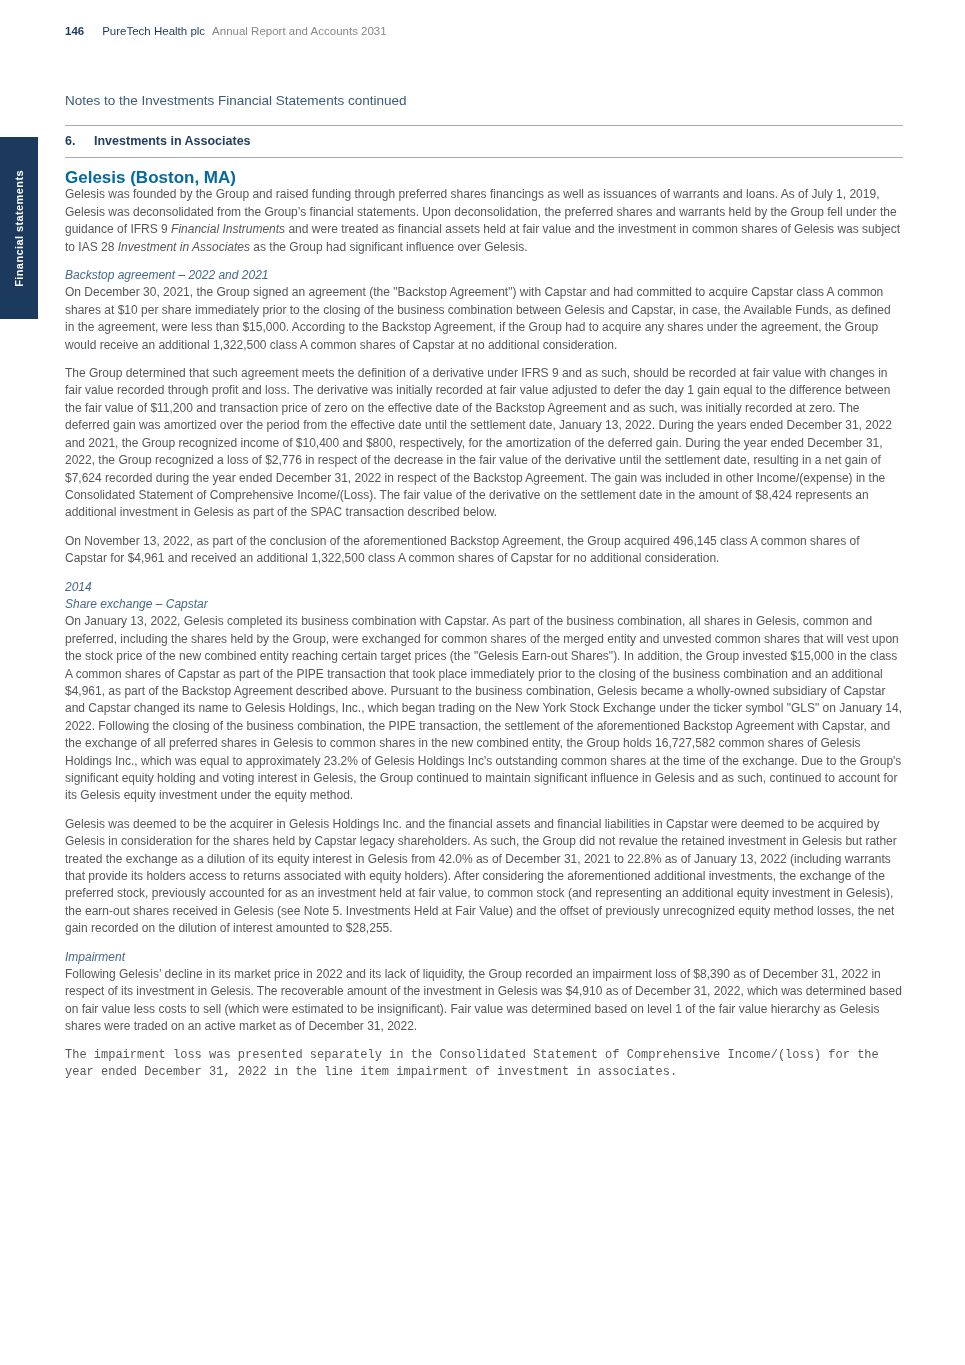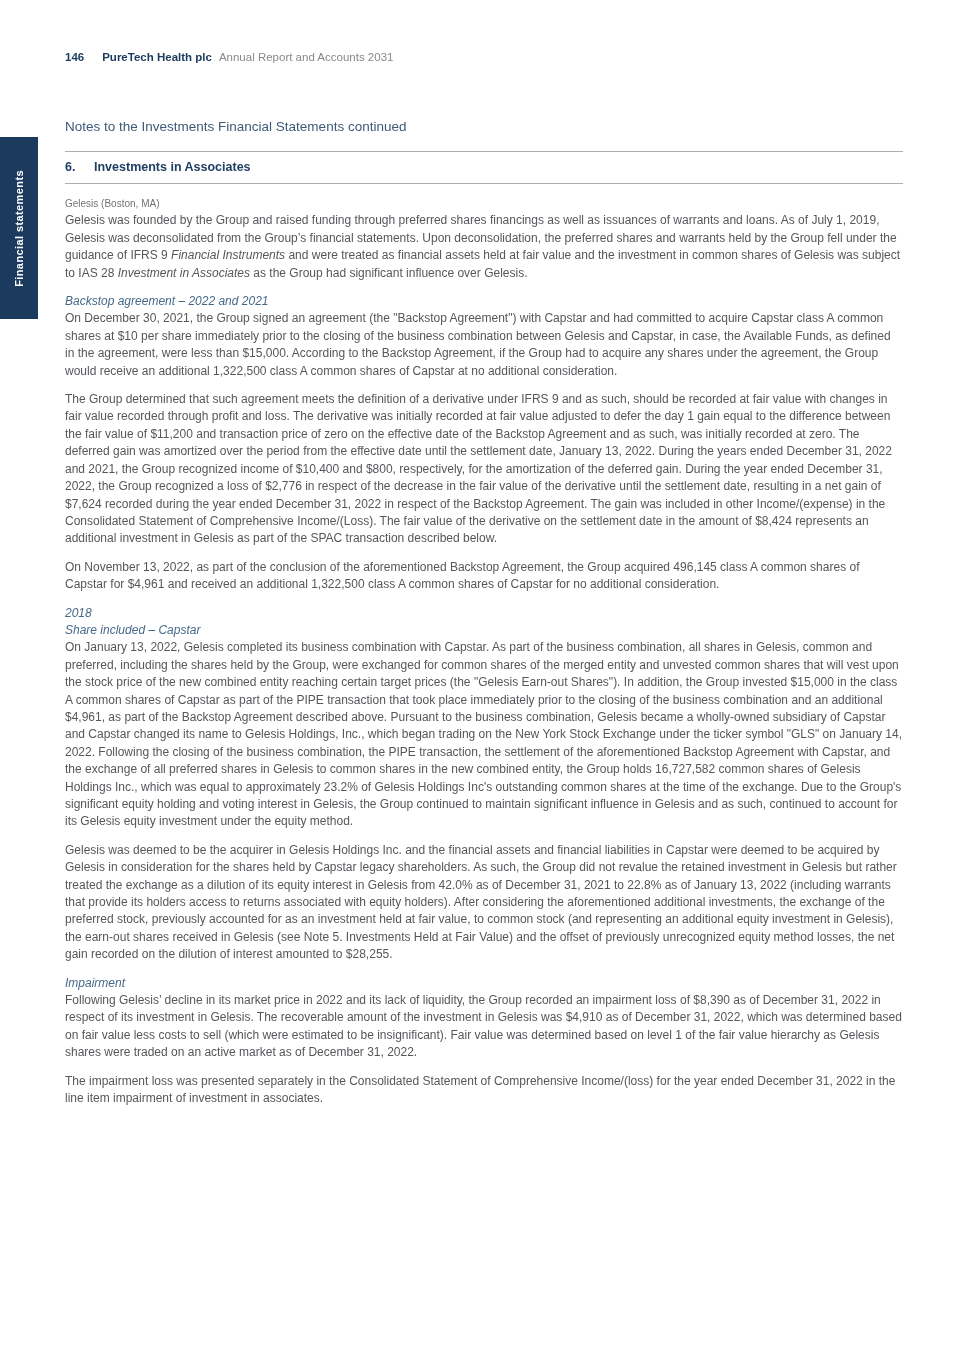--- a/index.html
+++ b/index.html
@@ -21,29 +21,29 @@
   }
   .side-tab span {
     writing-mode: vertical-rl;
     transform: rotate(180deg);
     color: #ffffff;
     font-size: 11px; font-weight: bold;
     letter-spacing: 0.4px;
     white-space: nowrap;
   }
 
-  .content { position: absolute; left: 65px; top: 0; width: 838px; margin-top: 26px; }
+  .content { position: absolute; left: 65px; top: 0; width: 838px; }
 
   .page-header {
     margin-top: 25px;
     display: flex; align-items: baseline;
     font-size: 11.5px;
   }
   .page-header .page-num { color: #1c3a5e; font-weight: bold; margin-right: 18px; }
-  .page-header .brand    { color: #1c3a5e; font-weight: bold; margin-right: 7px; }
+  .page-header .brand    { color: #1c3a5e; font-weight: normal; margin-right: 7px; }
   .page-header .report   { color: #85898d; font-weight: normal; }
 
   .doc-title {
     margin-top: 56px;
     font-size: 13.5px; font-weight: normal;
     color: #3d5a78;
   }
 
   .rule { border: none; border-top: 1px solid #a9aeb3; height: 0; }
   .rule-1 { margin-top: 17px; }
@@ -52,28 +52,28 @@
   .note-heading {
     display: flex;
     padding: 8px 0 9px 0;
     font-size: 12.5px; font-weight: bold;
     color: #1f3f63;
   }
   .note-heading .note-num { width: 29px; }
 
   .sub-heading {
     margin-top: 11px;
-    font-size: 10px; font-weight: normal;
-    color: #737373;
+    font-size: 17px; font-weight: bold;
+    color: #0369a1;
     line-height: 17.4px;
   }
 
   .body-copy { font-size: 12px; line-height: 17.4px; color: #55575b; }
   .body-copy p { margin: 0 0 11px 0; }
-  .body-copy p:last-child { margin-bottom: 0; }
+  .body-copy p:last-child { margin-bottom: 0; font-family: Liberation Mono, monospace; }
   .body-copy em { font-style: italic; }
 
   .run-head {
     font-size: 12px; font-style: italic; font-weight: normal;
     color: #46698a;
     line-height: 17.4px;
     margin: 0;
   }
 </style>
 </head>
@@ -107,22 +107,22 @@
     <h2 class="sub-heading">Gelesis (Boston, MA)</h2>
 
     <div class="body-copy">
       <p><span>Gelesis was founded by the Group and raised funding through preferred shares financings as well as issuances of warrants and loans. As of July 1, 2019, Gelesis was deconsolidated from the Group’s financial statements. Upon deconsolidation, the preferred shares and warrants held by the Group fell under the guidance of IFRS 9 </span><em>Financial Instruments</em><span> and were treated as financial assets held at fair value and the investment in common shares of Gelesis was subject to IAS 28 </span><em>Investment in Associates</em><span> as the Group had significant influence over Gelesis.</span></p>
 
       <h3 class="run-head">Backstop agreement – 2022 and 2021</h3>
       <p><span>On December 30, 2021, the Group signed an agreement (the "Backstop Agreement") with Capstar and had committed to acquire Capstar class A common shares at $10 per share immediately prior to the closing of the business combination between Gelesis and Capstar, in case, the Available Funds, as defined in the agreement, were less than $15,000. According to the Backstop Agreement, if the Group had to acquire any shares under the agreement, the Group would receive an additional 1,322,500 class A common shares of Capstar at no additional consideration.</span></p>
       <p><span>The Group determined that such agreement meets the definition of a derivative under IFRS 9 and as such, should be recorded at fair value with changes in fair value recorded through profit and loss. The derivative was initially recorded at fair value adjusted to defer the day 1 gain equal to the difference between the fair value of $11,200 and transaction price of zero on the effective date of the Backstop Agreement and as such, was initially recorded at zero. The deferred gain was amortized over the period from the effective date until the settlement date, January 13, 2022. During the years ended December 31, 2022 and 2021, the Group recognized income of $10,400 and $800, respectively, for the amortization of the deferred gain. During the year ended December 31, 2022, the Group recognized a loss of $2,776 in respect of the decrease in the fair value of the derivative until the settlement date, resulting in a net gain of $7,624 recorded during the year ended December 31, 2022 in respect of the Backstop Agreement. The gain was included in other Income/(expense) in the Consolidated Statement of Comprehensive Income/(Loss). The fair value of the derivative on the settlement date in the amount of $8,424 represents an additional investment in Gelesis as part of the SPAC transaction described below.</span></p>
       <p><span>On November 13, 2022, as part of the conclusion of the aforementioned Backstop Agreement, the Group acquired 496,145 class A common shares of Capstar for $4,961 and received an additional 1,322,500 class A common shares of Capstar for no additional consideration.</span></p>
 
-      <h3 class="run-head">2018</h3>
-      <h3 class="run-head">Share included – Capstar</h3>
+      <h3 class="run-head">2014</h3>
+      <h3 class="run-head">Share exchange – Capstar</h3>
       <p><span>On January 13, 2022, Gelesis completed its business combination with Capstar. As part of the business combination, all shares in Gelesis, common and preferred, including the shares held by the Group, were exchanged for common shares of the merged entity and unvested common shares that will vest upon the stock price of the new combined entity reaching certain target prices (the "Gelesis Earn-out Shares"). In addition, the Group invested $15,000 in the class A common shares of Capstar as part of the PIPE transaction that took place immediately prior to the closing of the business combination and an additional $4,961, as part of the Backstop Agreement described above. Pursuant to the business combination, Gelesis became a wholly-owned subsidiary of Capstar and Capstar changed its name to Gelesis Holdings, Inc., which began trading on the New York Stock Exchange under the ticker symbol "GLS" on January 14, 2022. Following the closing of the business combination, the PIPE transaction, the settlement of the aforementioned Backstop Agreement with Capstar, and the exchange of all preferred shares in Gelesis to common shares in the new combined entity, the Group holds 16,727,582 common shares of Gelesis Holdings Inc., which was equal to approximately 23.2% of Gelesis Holdings Inc's outstanding common shares at the time of the exchange. Due to the Group's significant equity holding and voting interest in Gelesis, the Group continued to maintain significant influence in Gelesis and as such, continued to account for its Gelesis equity investment under the equity method.</span></p>
       <p><span>Gelesis was deemed to be the acquirer in Gelesis Holdings Inc. and the financial assets and financial liabilities in Capstar were deemed to be acquired by Gelesis in consideration for the shares held by Capstar legacy shareholders. As such, the Group did not revalue the retained investment in Gelesis but rather treated the exchange as a dilution of its equity interest in Gelesis from 42.0% as of December 31, 2021 to 22.8% as of January 13, 2022 (including warrants that provide its holders access to returns associated with equity holders). After considering the aforementioned additional investments, the exchange of the preferred stock, previously accounted for as an investment held at fair value, to common stock (and representing an additional equity investment in Gelesis), the earn-out shares received in Gelesis (see Note 5. Investments Held at Fair Value) and the offset of previously unrecognized equity method losses, the net gain recorded on the dilution of interest amounted to $28,255.</span></p>
 
       <h3 class="run-head">Impairment</h3>
       <p><span>Following Gelesis’ decline in its market price in 2022 and its lack of liquidity, the Group recorded an impairment loss of $8,390 as of December 31, 2022 in respect of its investment in Gelesis. The recoverable amount of the investment in Gelesis was $4,910 as of December 31, 2022, which was determined based on fair value less costs to sell (which were estimated to be insignificant). Fair value was determined based on level 1 of the fair value hierarchy as Gelesis shares were traded on an active market as of December 31, 2022.</span></p>
       <p><span>The impairment loss was presented separately in the Consolidated Statement of Comprehensive Income/(loss) for the year ended December 31, 2022 in the line item impairment of investment in associates.</span></p>
     </div>
 
   </div>
 </div>

